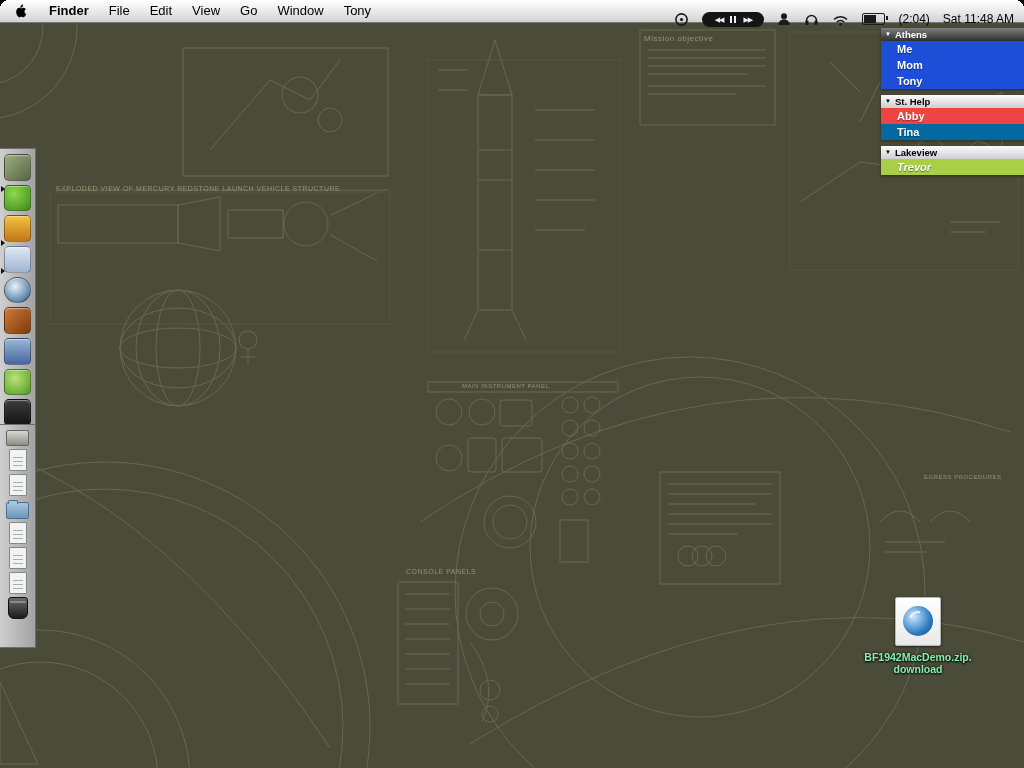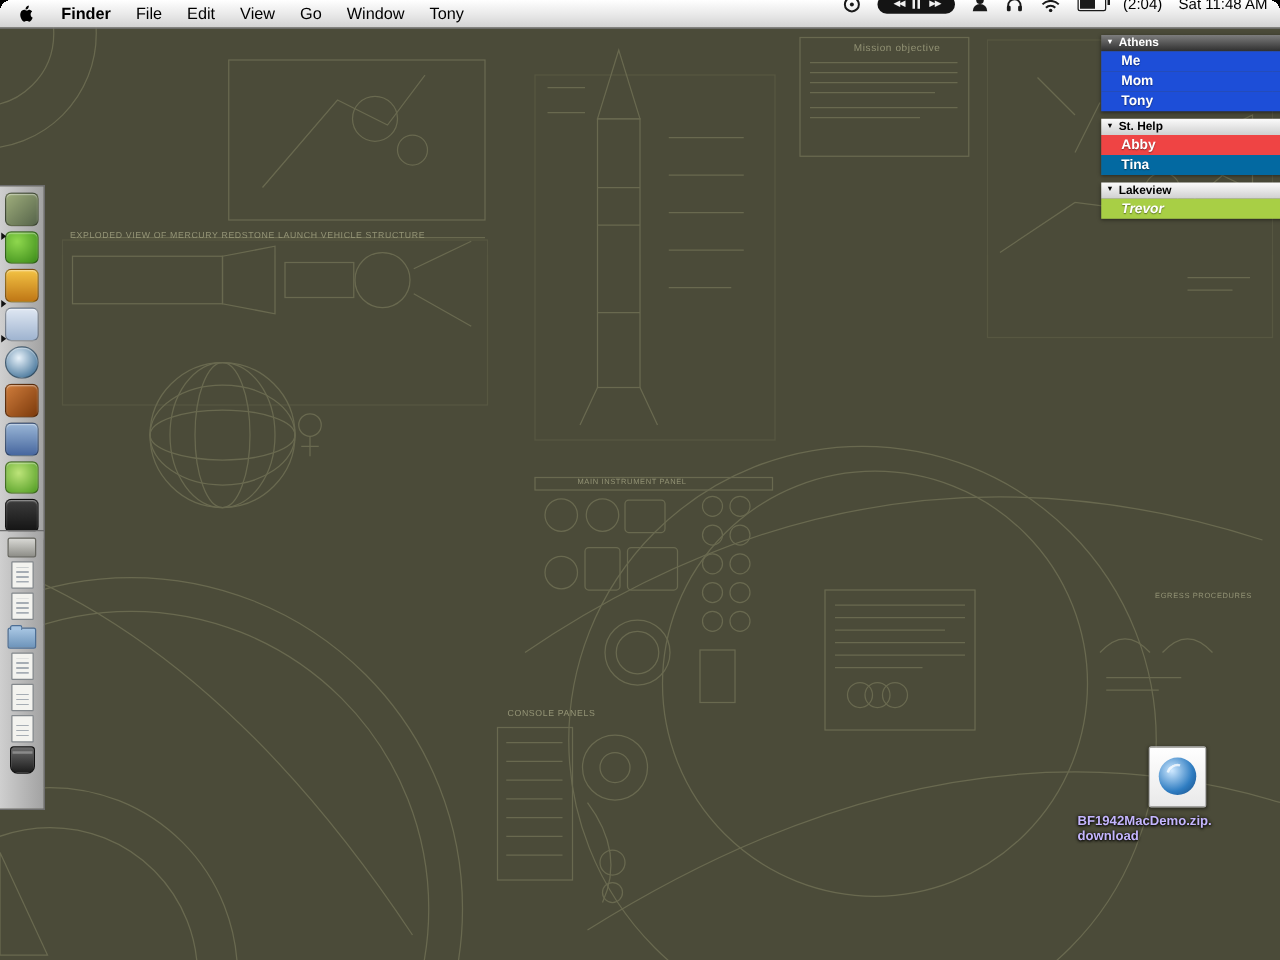--- a/index.html
+++ b/index.html
@@ -17,21 +17,21 @@
   }
   
   .corner{position:absolute;top:0;width:9px;height:9px;z-index:90;}
   .corner.left{left:0;background:radial-gradient(circle at 100% 100%, transparent 0 9px, #000 9px);}
   .corner.right{right:0;background:radial-gradient(circle at 0 100%, transparent 0 9px, #000 9px);}
   
   #menubar{
     position:absolute;top:0;left:0;right:0;height:22px;z-index:50;
     background:linear-gradient(#ffffff,#e8e8e8 55%,#d2d2d2);
     border-bottom:1px solid #777;
-    display:flex;justify-content:space-between;align-items:flex-end;gap:12px;
+    display:flex;justify-content:space-between;align-items:flex-start;gap:12px;
   }
   .mb-left{display:flex;align-items:center;height:22px;}
   .mb-apple{padding:0 12px 0 14px;display:flex;align-items:center;height:22px;}
   .mb-item{padding:0 10px;font-size:13px;line-height:22px;color:#000;}
   .mb-item.bold{font-weight:bold;}
   .mb-right{display:flex;align-items:center;gap:13px;padding-right:10px;height:38px;}
   .mb-text{font-size:12px;color:#000;}
   .playpill{
     width:62px;height:15px;background:#141414;border-radius:8px;
     display:flex;align-items:center;justify-content:center;gap:7px;
@@ -84,21 +84,21 @@
   .foldericon::before{content:"";position:absolute;top:-3px;left:1px;width:8px;height:3px;
     background:#a7c5e2;border:1px solid #4c6e94;border-bottom:none;border-radius:2px 2px 0 0;}
   .driveicon{width:21px;height:14px;background:linear-gradient(#d8d8d4,#8e8e88);
     border:1px solid #66665f;border-radius:2px;}
   .jaricon{width:18px;height:20px;background:linear-gradient(#6a6a6a,#1c1c1c);
     border-radius:3px 3px 6px 6px;border:1px solid #111;position:relative;}
   .jaricon::before{content:"";position:absolute;top:3px;left:1px;right:1px;height:2px;background:#8a8a8a;}
   .dock-arrow{position:absolute;left:1px;width:0;height:0;z-index:35;
     border-top:3px solid transparent;border-bottom:3px solid transparent;border-left:4px solid #111;}
   
-  #download{position:absolute;left:862px;top:597px;width:160px;z-index:20;color:#c4b5fd;}
+  #download{position:absolute;left:838px;top:597px;width:160px;text-align:center;z-index:20;color:#86efac;}
   .dl-doc{width:44px;height:47px;margin:0 auto;background:linear-gradient(#ffffff,#e9e9e9);
     border:1px solid #b5b5b5;border-radius:2px;box-shadow:0 1px 3px rgba(0,0,0,.5);position:relative;}
   .dl-circle{position:absolute;left:7px;top:8px;width:30px;height:30px;border-radius:50%;
     background:radial-gradient(circle at 35% 35%,#cfe9ff,#2f7dc2 60%,#16497f);}
   .dl-circle::after{content:"";position:absolute;left:6px;top:5px;width:14px;height:14px;
     border:2px solid rgba(255,255,255,.75);border-color:rgba(255,255,255,.75) transparent transparent transparent;
     border-radius:50%;transform:rotate(-30deg);}
   .dl-label{margin-top:5px;font-size:10.5px;font-weight:bold;line-height:12px;
     text-shadow:0 1px 2px #000,0 0 3px rgba(0,0,0,.9);}
 </style>
@@ -194,21 +194,21 @@
 
     <path d="M940 100 l62 -30 v60 z"></path>
     <circle cx="930" cy="130" r="14"></circle>
 
     <path d="M880 500 q 20 -22 40 0 M930 500 q 20 -22 40 0"></path>
     <path d="M885 520 h60 M885 530 h42"></path>
   </g>
 </svg>
 
 <div class="wp-label" style="left:56px;top:185px;">EXPLODED VIEW OF MERCURY REDSTONE LAUNCH VEHICLE STRUCTURE</div>
-<div class="wp-label" style="left:644px;top:34px;font-size:8px;margin-left:39px;">Mission objective</div>
+<div class="wp-label" style="left:644px;top:34px;font-size:8px;">Mission objective</div>
 <div class="wp-label" style="left:462px;top:383px;font-size:6px;">MAIN INSTRUMENT PANEL</div>
 <div class="wp-label" style="left:406px;top:568px;">CONSOLE PANELS</div>
 <div class="wp-label" style="left:924px;top:474px;font-size:6px;">EGRESS PROCEDURES</div>
 
 <div id="menubar">
   <div class="mb-left">
     <div class="mb-apple">
       <svg width="13" height="15" viewBox="0 0 17 20">
         <path fill="#000" d="M11.8 0.6c-0.9 0.1-2 0.7-2.6 1.5-0.5 0.7-1 1.8-0.8 2.8 1 0.1 2.1-0.5 2.7-1.3 0.6-0.8 1-1.9 0.7-3zM13 5.1c-1.4-0.1-2.6 0.8-3.3 0.8-0.7 0-1.7-0.8-2.8-0.8-1.5 0.1-2.8 1-3.5 2.4-1.4 2.5-0.4 6.2 1 8.2 0.7 1 1.5 2.1 2.6 2.1 1 0 1.4-0.7 2.7-0.7 1.3 0 1.6 0.7 2.7 0.7 1.1 0 1.8-1 2.5-2 0.8-1.2 1.1-2.3 1.1-2.4-0.1 0-2.2-0.9-2.2-3.3 0-2 1.6-3 1.7-3.1-0.9-1.4-2.4-1.7-2.5-1.9z"></path>
       </svg>

